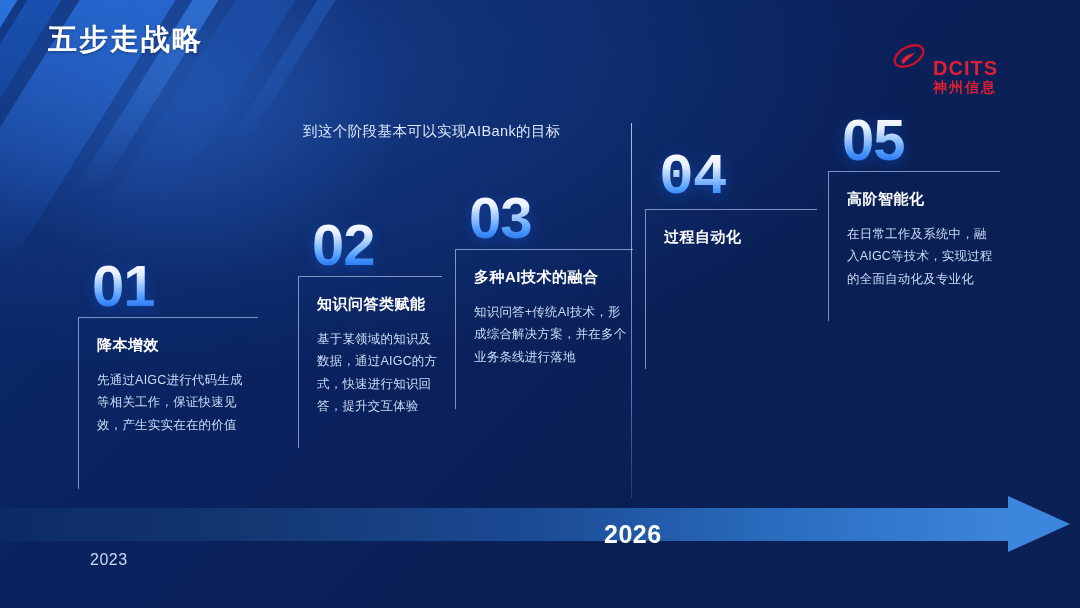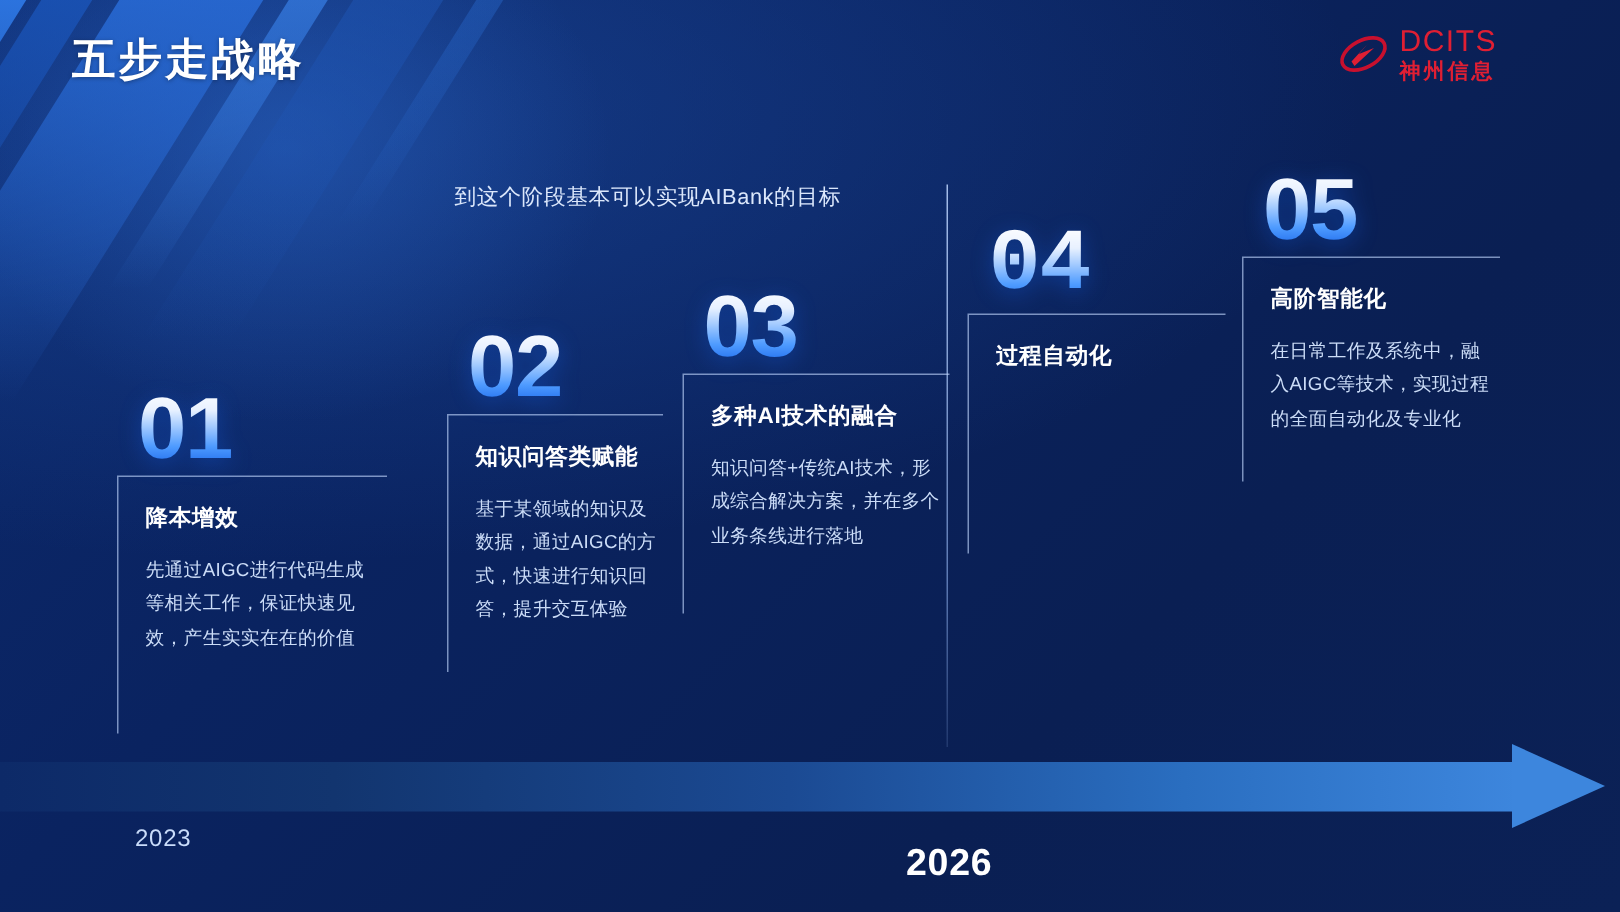--- a/index.html
+++ b/index.html
@@ -40,22 +40,23 @@
   .page-title {
     position:absolute; left:48px; top:20px;
     font-size: 29px; font-weight: 700; color:#ffffff;
     letter-spacing: 2px;
     text-shadow: 0 1px 3px rgba(0,0,0,.35);
   }
   .logo { position:absolute; right:26px; top:18px; display:flex; align-items:center; gap:7px; }
   .logo-mark { width:34px; height:30px; flex:0 0 auto; }
   .logo-text { line-height:1; }
   .logo-en {
-    font-size:20px; font-weight:400; color:#e01f33; letter-spacing:1px;
+    font-size:20px; font-weight:700; color:#e01f33; letter-spacing:1px;
     font-family:"Liberation Sans", sans-serif;
+    margin-top:40px;
   }
   .logo-cn { font-size:14px; font-weight:700; color:#e01f33; letter-spacing:2px; margin-top:2px; }
 
   
   .top-note {
     position:absolute; left:303px; top:122px;
     font-size:14.5px; color:#dbe7fb; letter-spacing:.4px;
     white-space:nowrap;
   }
 
@@ -122,21 +123,21 @@
     font-size:19px; font-weight:700; color:#ffffff; letter-spacing:1.2px;
     white-space:nowrap;
   }
 
   
   .year-start {
     position:absolute; left:90px; top:551px;
     font-size:16px; color:#c9dcfa; font-weight:400; letter-spacing:.5px;
   }
   .year-end {
-    position:absolute; left:604px; top:561px;
+    position:absolute; left:604px; top:520px;
     font-size:25px; color:#ffffff; font-weight:700; letter-spacing:.5px;
   }
 </style>
 </head>
 <body>
 
 <div id="slide">
 
   <div class="glow-tl"></div>
   <div class="streaks">

